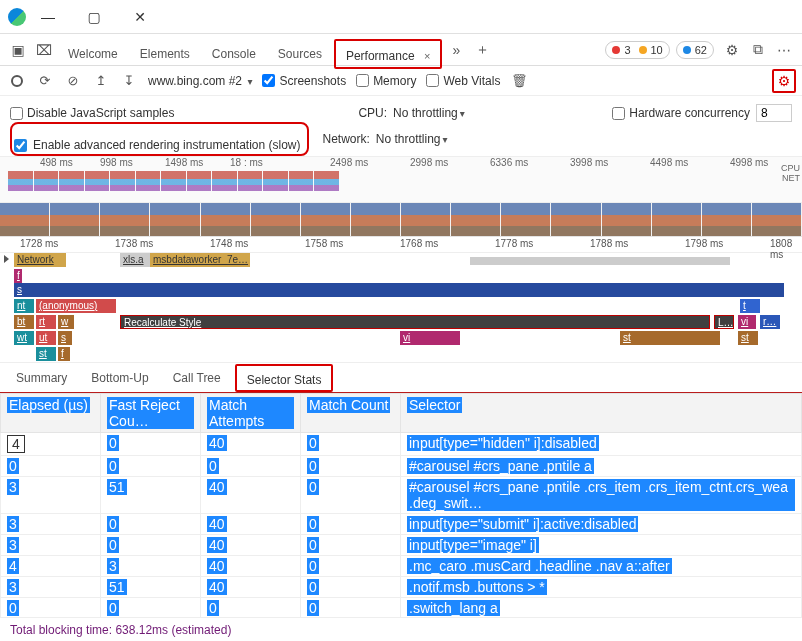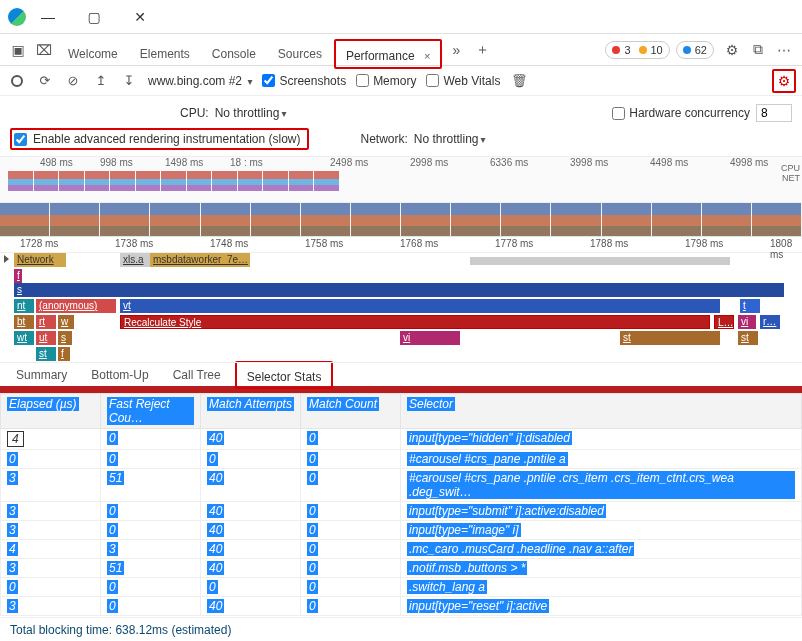--- a/index.html
+++ b/index.html
@@ -32,21 +32,21 @@
 .chk { display: flex; align-items: center; gap: 4px; font-size: 12px; color: #333; }
 .chk input { width: 13px; height: 13px; }
 .gear-red { position: absolute; right: 6px; top: 3px; width: 24px; height: 24px; border: 2px solid #d80000; display: flex; align-items: center; justify-content: center; color: #d80000; font-size: 14px; border-radius: 2px; }
 
 
 .settings { padding: 4px 10px; border-bottom: 1px solid #eee; }
 .settings-row { display: flex; align-items: center; height: 26px; gap: 14px; }
 .settings-row .group { display: flex; align-items: center; gap: 6px; font-size: 12px; }
 .settings-row .lbl { color: #333; }
 .settings-row input[type=text] { width: 36px; border: 1px solid #ccc; padding: 1px 4px; font-size: 12px; }
-.redbox-cb { border: 2px solid #d80000; padding: 2px 6px 2px 2px; display: inline-flex; align-items: center; gap: 6px; border-radius: 2px; }
+.redbox-cb { border: 2px solid #d80000; padding: 14px 6px 2px 2px; display: inline-flex; align-items: center; gap: 6px; border-radius: 8px; }
 .redbox-cb input { accent-color: #1e88e5; }
 .padleft { margin-left: auto; }
 .caret { font-size: 10px; color: #555; margin-left: 2px; }
 
 
 .overview { position: relative; height: 46px; border-bottom: 1px solid #eee; background: #fafafa; }
 .ruler-labels { position: absolute; top: 0; left: 0; right: 0; height: 12px; display: flex; font-size: 10px; color: #666; padding-left: 12px; }
 .ruler-labels span { position: absolute; }
 .ov-bars { position: absolute; top: 14px; left: 8px; right: 30px; height: 20px; display: flex; gap: 1px; }
 .ov-bars .b { flex: 1; background: linear-gradient(#c0392b 0 40%, #3498db 40% 70%, #8e44ad 70% 100%); opacity: .7; }
@@ -64,42 +64,42 @@
 
 .flame { position: relative; height: 110px; border-bottom: 1px solid #eee; font-size: 10px; color: #fff; overflow: hidden; }
 .flame .seg { position: absolute; height: 14px; padding: 0 3px; line-height: 14px; white-space: nowrap; overflow: hidden; text-decoration: underline; }
 .c-net { background: #d0a54a; color: #333; }
 .c-blue { background: #2b57b8; }
 .c-blue2 { background: #3064d0; }
 .c-teal { background: #1a8f9c; }
 .c-red { background: #d14b4b; }
 .c-mag { background: #b0296e; }
 .c-br  { background: #a66a2c; }
-.c-pur { background: #b91c1c; border: 1px solid #b00; }
+.c-pur { background: #404040; border: 1px solid #b00; }
 .c-gray { background: #ccc; color:#333; }
 .c-dkbl { background: #264a9e; }
 .tri { position: absolute; left: 4px; top: 2px; width: 0; height: 0; border-left: 5px solid #555; border-top: 4px solid transparent; border-bottom: 4px solid transparent; }
 
 
-.btabs { height: 30px; display: flex; align-items: center; border-bottom: 7px solid #b91c1c; padding: 0 6px; gap: 4px; }
+.btabs { height: 30px; display: flex; align-items: center; border-bottom: 1px solid #b91c1c; padding: 0 6px; gap: 4px; }
 .btabs .btab { padding: 0 10px; height: 28px; line-height: 28px; font-size: 12px; color: #555; }
 .btabs .btab.active { border: 2px solid #d80000; border-radius: 2px; color: #333; }
 
 
-.tbl { width: 100%; border-collapse: collapse; font-size: 12px; font-style: italic; }
+.tbl { width: 100%; border-collapse: collapse; font-size: 14px; }
 .tbl th { text-align: left; padding: 3px 6px; background: #f3f3f3; font-weight: normal; border: 1px solid #e4e4e4; vertical-align: top; }
 .tbl th .hsel { background: #1e88ff; color: #fff; padding: 0 2px; display: inline-block; }
 .tbl td { padding: 2px 6px; border: 1px solid #eee; vertical-align: top; }
 .tbl td .csel { background: #1e88ff; color: #fff; padding: 0 2px; display: inline-block; }
 .tbl td.firstcell .csel { border: 1px solid #333; background: #fff; color: #333; padding: 0 4px; }
 
 .col-e { width: 100px; } .col-f { width: 100px; } .col-m { width: 100px; } .col-c { width: 100px; }
 
 
-.status { position: absolute; bottom: 0; left: 0; right: 0; height: 24px; line-height: 24px; padding: 0 10px; font-size: 12px; color: #0c4a6e; border-top: 1px solid #eee; background: #fff; }
+.status { position: absolute; bottom: 0; left: 0; right: 0; height: 24px; line-height: 24px; padding: 0 10px; font-size: 12px; color: #701a75; border-top: 1px solid #eee; background: #fff; }
 </style>
 </head>
 <body>
 
 <div class="titlebar">
   <div class="app-icon"></div>
   <div class="win-btns">
     <div class="win-btn">—</div>
     <div class="win-btn">▢</div>
     <div class="win-btn">✕</div>
@@ -155,38 +155,42 @@
   <label class="chk">
       <input type="checkbox" style="">
       <span>Web Vitals</span>
     </label>
   <div class="icon-btn">🗑</div>
   <div class="gear-red">⚙</div>
 </div>
 
 <div class="settings">
   <div class="settings-row">
+    <label class="chk">
+        <input type="checkbox" style="">
+        <span>Disable JavaScript samples</span>
+      </label>
     <div class="group" style="margin-left:170px">
       <span class="lbl">CPU:</span>
       <span><span>No throttling</span><span class="caret">▾</span></span>
     </div>
     <div class="group padleft">
       <label class="chk">
           <input type="checkbox" style="">
           <span>Hardware concurrency</span>
         </label>
       <input type="text" value="8" style="">
     </div>
   </div>
   <div class="settings-row">
     <span class="redbox-cb">
       <input type="checkbox" checked="" style="">
         <span>Enable advanced rendering instrumentation (slow)</span>
     </span>
-    <div class="group" style="margin-left:38px">
+    <div class="group" style="">
       <span class="lbl">Network:</span>
       <span><span>No throttling</span><span class="caret">▾</span></span>
     </div>
   </div>
 </div>
 
 <div class="overview">
   <div class="ruler-labels">
     <span style="left:40px">498 ms</span>
     <span style="left:100px">998 ms</span>
@@ -273,21 +277,20 @@
   <div class="seg c-net" style="left:14px; top:0; width:52px">Network</div>
   <div class="seg c-gray" style="left:120px; top:0; width:30px">xls.a</div>
   <div class="seg c-net" style="left:150px; top:0; width:100px">msbdataworker_7e…</div>
   <div class="seg c-gray" style="left:470px; top:0; width:260px; height:8px; top:4px"></div>
 
   <div class="seg c-mag" style="left:14px; top:16px; width:8px">f</div>
   <div class="seg c-dkbl" style="left:14px; top:30px; width:770px">s</div>
 
   <div class="seg c-teal" style="left:14px; top:46px; width:20px">nt</div>
   <div class="seg c-red" style="left:36px; top:46px; width:80px">(anonymous)</div>
-  <div class="seg c-blue" style="left:120px; top:46px; width:600px">vt</div>
   <div class="seg c-blue2" style="left:740px; top:46px; width:20px">t</div>
 
   <div class="seg c-br" style="left:14px; top:62px; width:20px">bt</div>
   <div class="seg c-red" style="left:36px; top:62px; width:20px">rt</div>
   <div class="seg c-br" style="left:58px; top:62px; width:16px">w</div>
   <div class="seg c-pur" style="left:120px; top:62px; width:590px">Recalculate Style</div>
   <div class="seg c-pur" style="left:714px; top:62px; width:20px">L…</div>
   <div class="seg c-mag" style="left:738px; top:62px; width:18px">vi</div>
   <div class="seg c-blue" style="left:760px; top:62px; width:20px">r…</div>
 

